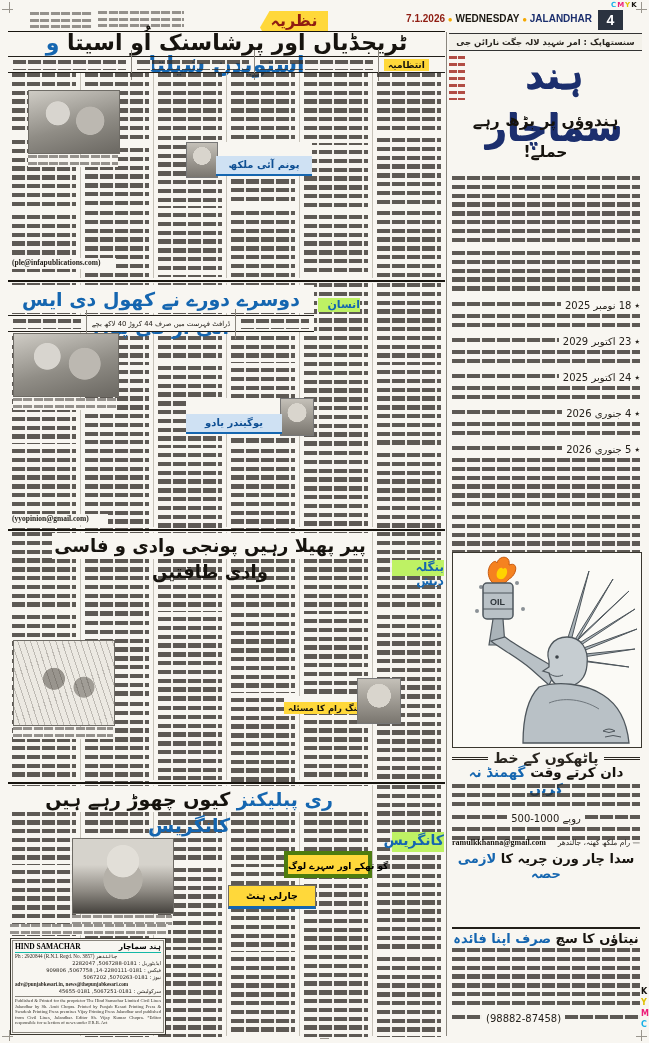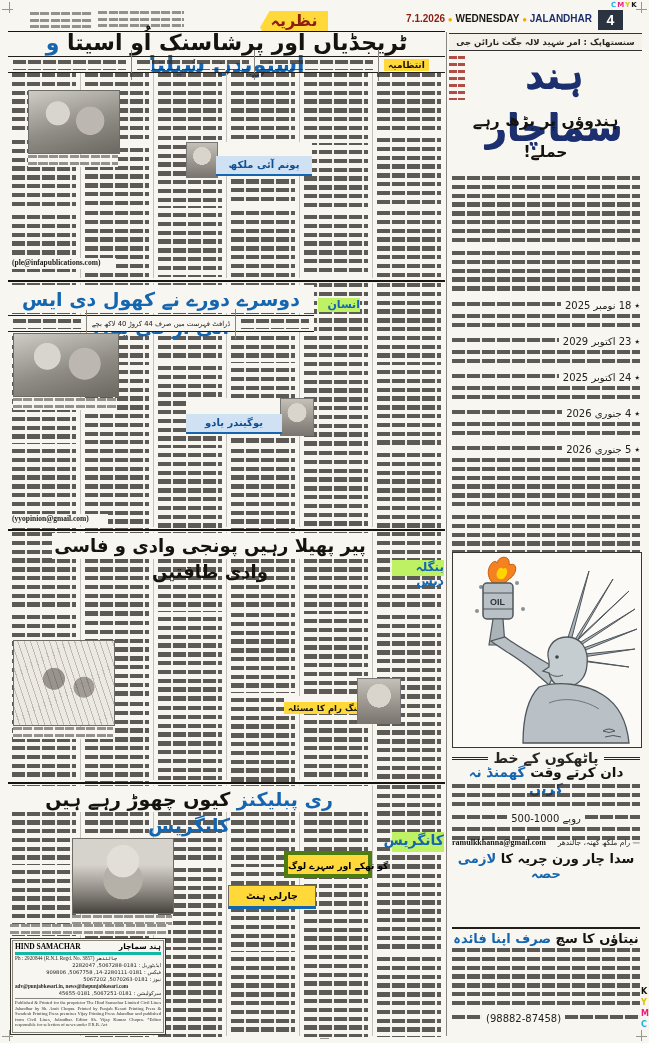--- a/index.html
+++ b/index.html
@@ -420,21 +420,21 @@
   <div class="abs tl light overlay" style="left:72px;top:915px;width:100px;height:12px"></div>
   <div class="abs c overlay" style="left:284px;top:851px;width:80px;height:19px;border:4px solid #4d7c0f;background:#ffd83a;line-height:17px">
     <span class="rtl b" style="font-size:9px;white-space:nowrap">گو تھکے اور سہرے لوگ</span>
   </div>
   <div class="abs c overlay" style="left:228px;top:885px;width:86px;height:20px;border:1px solid #6f6b63;border-bottom:3px solid #1566b0;background:#ffd83a;line-height:16px">
     <span class="rtl b" style="font-size:9.5px;white-space:nowrap">چارلی ہنٹ</span>
   </div>
 
   <div class="abs tl light overlay" style="left:10px;top:924px;width:158px;height:11px"></div>
   <div class="abs overlay" style="left:10px;top:938px;width:156px;height:97px;border:1.5px solid #3a372f;box-shadow:inset 0 0 0 1px #f8f6f1, inset 0 0 0 2px #8a867e;padding:3px 4px;box-sizing:border-box">
-    <div style="display:flex;justify-content:space-between;align-items:baseline;border-bottom:3px solid #14b8a6;padding-bottom:1px">
+    <div style="display:flex;justify-content:space-between;align-items:baseline;border-bottom:1px solid #14b8a6;padding-bottom:1px">
       <span class="b en" style="font-size:7.5px">HIND SAMACHAR</span>
       <span class="rtl b" style="font-size:7.5px">ہند سماچار</span>
     </div>
     <div dir="ltr" class="en" style="font-size:5.2px;color:#2a2620;line-height:7px">Ph : 2920844 (R.N.I. Regd. No. 3857) جالندھر</div>
     <div class="rtl" style="font-size:5.2px;color:#2a2620;line-height:7px">ایڈیٹوریل : 0181-5067288, 2282047</div>
     <div class="rtl" style="font-size:5.2px;color:#2a2620;line-height:7px">فیکس : 0181-2280111-14, 5067758, 909806</div>
     <div class="rtl" style="font-size:5.2px;color:#2a2620;line-height:7px">نیوز : 0181-5070263, 5067202</div>
     <div dir="ltr" class="en b" style="font-size:5.2px;color:#2a2620;line-height:7px">adv@punjabkesari.in, news@thepunjabkesari.com</div>
     <div class="rtl" style="font-size:5.2px;color:#2a2620;line-height:7px;border-bottom:1px solid #8a867e;padding-bottom:1px">سرکولیشن : 0181-5067251, 0181-45655</div>
     <div dir="ltr" class="en" style="font-size:4.6px;color:#33302a;line-height:5.6px;text-align:justify;margin-top:1px">Published &amp; Printed for the proprietor The Hind Samachar Limited Civil Lines Jalandhar by Sh. Amit Chopra. Printed by Punjab Kesari Printing Press &amp; Swadesh Printing Press premises Vijay Printing Press Jalandhar and published from Civil Lines, Jalandhar. Editor Sh. Vijay Kumar Chopra. *Editor responsible for selection of news under P.R.B. Act</div>

